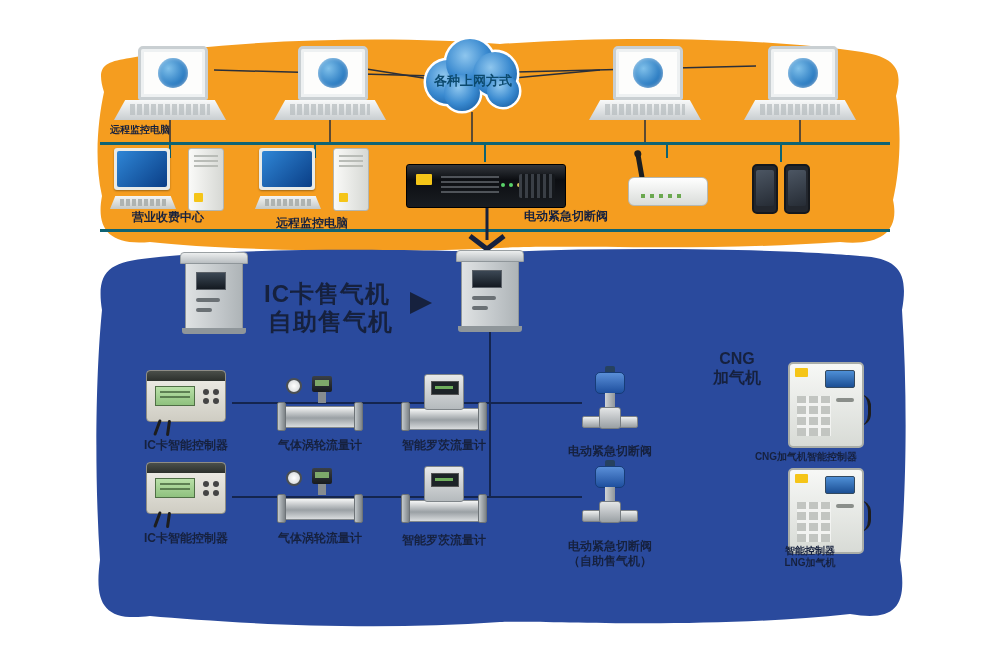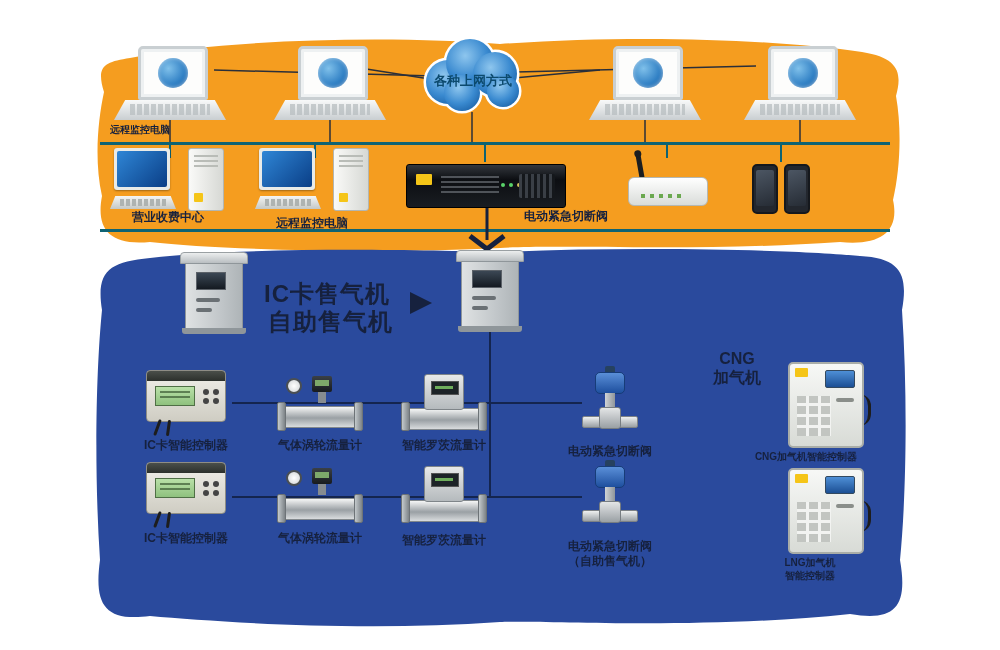--- a/index.html
+++ b/index.html
@@ -407,15 +407,15 @@
 
   <div class="dev cab" style="left:788px;top:468px;">
     <div class="cab-hose"></div>
     <div class="cab-body"></div>
     <div class="cab-badge"></div>
     <div class="cab-scr"></div>
     <div class="cab-pad"></div>
     <div class="cab-slot"></div>
   </div>
   <div class="lbl lbl-sm" style="left:810px;top:556px;">LNG加气机</div>
-  <div class="lbl lbl-sm" style="left:810px;top:569px;">智能控制器</div>
+  <div class="lbl lbl-sm" style="left:810px;top:544px;">智能控制器</div>
 
 </div>
 
 </body></html>

